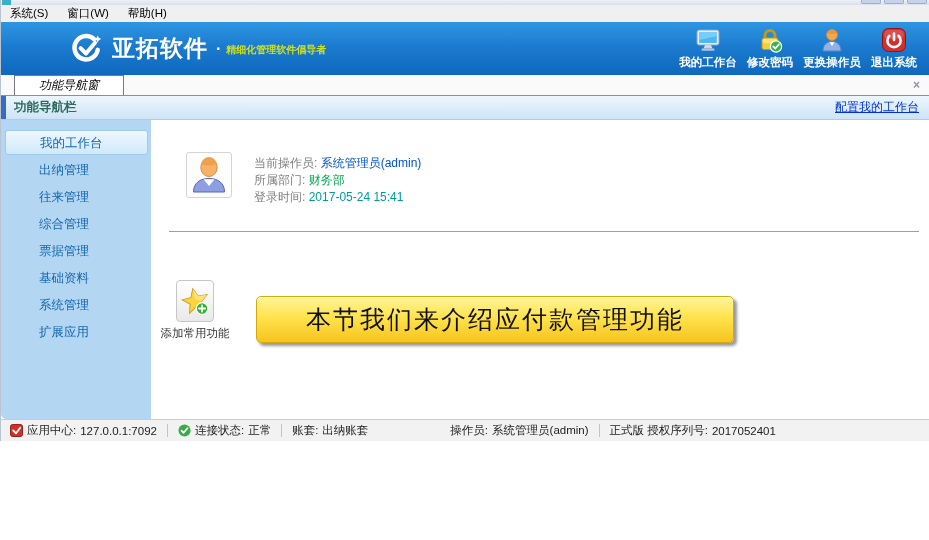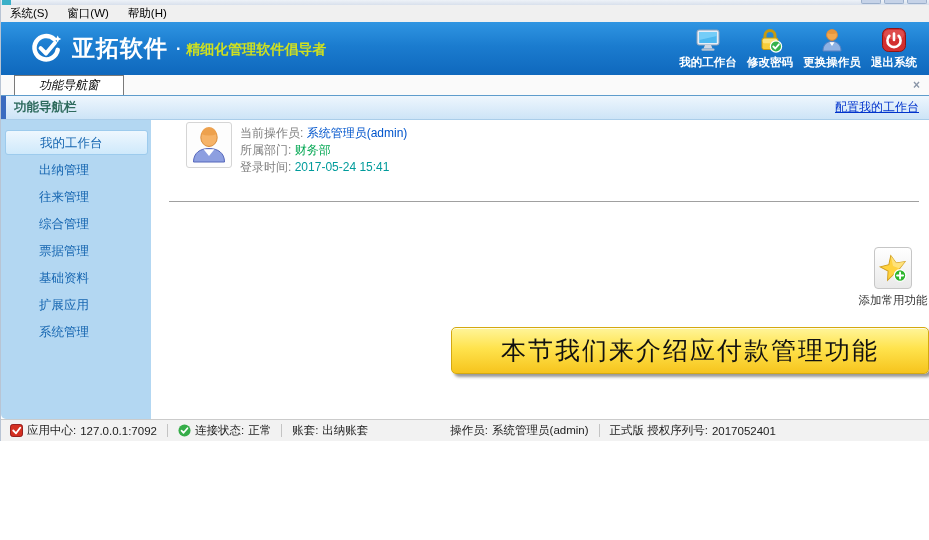--- a/index.html
+++ b/index.html
@@ -11,26 +11,26 @@
   .titlebar { height:5px; background:linear-gradient(#eef2f8,#d8e0ec); position:relative; flex:none; }
   .app-mini-icon { position:absolute; left:1px; top:0; width:9px; height:5px; background:#3ab0c8; }
   .win-btns { position:absolute; right:2px; top:0; display:flex; gap:3px; }
   .win-btn { width:20px; height:4px; background:#c6d3e8; border:1px solid #9cb0cc; border-top:none; border-radius:0 0 2px 2px; }
 
   
   .menubar { height:17px; background:#f0f0f0; display:flex; align-items:center; padding-left:9px; gap:19px; font-size:11.5px; color:#000; flex:none; }
   .menu-item { cursor:default; white-space:nowrap; }
 
   
-  .header { height:53px; background:linear-gradient(180deg,#2f95e2 0%,#1b7ccf 45%,#0f68bd 100%); display:flex; align-items:center; flex:none; }
+  .header { height:53px; background:linear-gradient(180deg,#2f95e2 0%,#1b7ccf 45%,#0f68bd 100%); display:flex; align-items:center; flex:none;padding-left:40px; }
   .logo { display:flex; align-items:center; margin-left:27px; }
   .logo-glyph { width:36px; height:36px; margin-right:8px; }
   .brand { font-size:23px; font-weight:bold; color:#fff; letter-spacing:1px; white-space:nowrap; }
   .tag-dot { color:#fff; font-size:16px; font-weight:bold; margin:0 5px 0 8px; }
-  .tagline { color:#cfe01f; font-size:14px; font-weight:bold; white-space:nowrap; padding-top:3px; }
+  .tagline { color:#cfe01f; font-size:10px; font-weight:bold; white-space:nowrap; padding-top:3px; }
   .toolbar { margin-left:auto; margin-right:4px; display:flex; }
   .tool-btn { width:62px; display:flex; flex-direction:column; align-items:center; gap:2px; cursor:pointer; }
   .tool-icon { width:26px; height:26px; }
   .tool-label { color:#fff; font-size:11.5px; font-weight:bold; white-space:nowrap; }
 
   
   .tabstrip { height:21px; background:#fafafa; border-bottom:1px solid #5e9ccc; position:relative; display:flex; align-items:flex-end; flex:none; }
   .tab { margin-left:13px; width:110px; height:20px; background:#fff; border:1px solid #7a7a7a; border-bottom:none; display:flex; align-items:center; justify-content:center; font-size:12px; color:#000; cursor:default;font-style:italic; }
   .tab-close { position:absolute; right:9px; top:4px; color:#8a96a8; font-size:12px; line-height:1; cursor:pointer; font-weight:bold; }
 
@@ -40,31 +40,31 @@
   .panel-title { font-size:12.5px; font-weight:bold; color:#2e6b5e; }
   .config-link { margin-left:auto; margin-right:10px; font-size:12px; color:#0033cc; text-decoration:underline; cursor:pointer; }
 
   
   .bodyarea { flex:1; display:flex; background:#fff; min-height:0; }
   .sidebar { width:150px; background:#b3d7f2; padding-top:10px; flex:none; border-radius:0 0 0 5px; }
   .side-item { height:27px; line-height:27px; padding-left:38px; font-size:12.5px; color:#1565b0; cursor:pointer; white-space:nowrap; }
   .side-item.selected { margin:0 3px 2px 4px; padding-left:34px; height:25px; line-height:24px; background:linear-gradient(180deg,#eef7fe,#cfe9fb); border:1px solid #9dcbed; border-radius:3px; }
 
   .content { flex:1; position:relative; padding-left:35px; min-width:0; }
-  .user-block { display:flex; margin-top:2px; gap:8px; }
+  .user-block { display:flex; margin-top:32px; gap:22px; }
   .avatar-box { width:46px; height:46px; background:#fdfdfd; border:1px solid #d5d5d5; border-radius:3px; display:flex; align-items:center; justify-content:center; flex:none; }
   .user-lines { display:flex; flex-direction:column; justify-content:space-between; padding:3px 0; font-size:12px; }
   .u-label { color:#808080; }
   .v-blue { color:#0055cc; }
   .v-green { color:#00a651; }
   .v-teal { color:#009b9b; }
 
   .divider { margin:22px 10px 0 -17px; border-top:1px solid #a0a0a0; }
 
-  .feature-row { display:flex; margin-top:45px; align-items:flex-end;flex-direction:column; }
+  .feature-row { display:flex; margin-top:45px; align-items:center; }
   .fav { width:72px; margin-left:-27px; display:flex; flex-direction:column; align-items:center; cursor:pointer; }
   .fav-icon-box { width:38px; height:42px; background:linear-gradient(180deg,#ffffff,#e9e9e9); border:1px solid #c6c6c6; border-radius:4px; display:flex; align-items:center; justify-content:center; }
   .fav-label { margin-top:4px; font-size:11.5px; color:#333; white-space:nowrap; }
 
   .banner { margin-left:25px; margin-top:19px; width:478px; height:47px;
     background:linear-gradient(180deg,#fff59a 0%,#ffe34d 45%,#f6c41d 100%);
     border:1px solid #d4a910; border-radius:5px;
     box-shadow:3px 3px 3px rgba(70,70,70,0.55), inset 0 1px 0 rgba(255,255,255,0.75);
     display:flex; align-items:center; justify-content:center;
     font-family:"Liberation Serif",serif; font-size:25px; color:#111; letter-spacing:2px; white-space:nowrap; }
@@ -164,22 +164,22 @@
 
   <div class="bodyarea">
 
     <div class="sidebar">
       <div class="side-item selected">我的工作台</div>
       <div class="side-item">出纳管理</div>
       <div class="side-item">往来管理</div>
       <div class="side-item">综合管理</div>
       <div class="side-item">票据管理</div>
       <div class="side-item">基础资料</div>
+      <div class="side-item">系统管理</div>
       <div class="side-item">扩展应用</div>
-      <div class="side-item">系统管理</div>
     </div>
 
     <div class="content">
 
       <div class="user-block">
         <div class="avatar-box">
           <svg width="40" height="40" viewBox="0 0 40 40">
             <ellipse cx="20" cy="12.5" rx="8.2" ry="9" fill="#f6b368" stroke="#d88c3a"></ellipse>
             <path d="M12 9 a8.2 9 0 0 1 16 0 q-8 3 -16 0 Z" fill="#eda14e"></path>
             <path d="M4.5 37 c0 -9 6.5 -13.5 15.5 -13.5 s15.5 4.5 15.5 13.5 Z" fill="#8d9fe0" stroke="#5566bb"></path>

